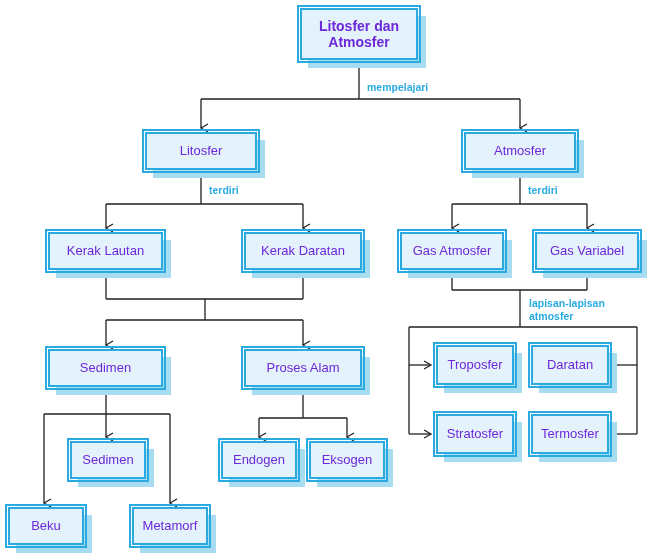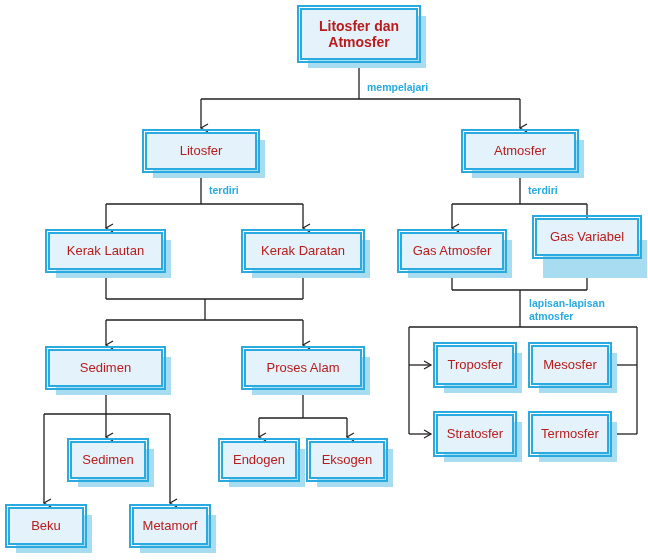--- a/index.html
+++ b/index.html
@@ -30,21 +30,21 @@
     position: absolute;
     box-sizing: border-box;
     background: #e3f2fb;
     border: 2px solid #29abe2;
     outline: 2px solid #29abe2;
     outline-offset: 1px;
     display: flex;
     align-items: center;
     justify-content: center;
     text-align: center;
-    color: #b91c1c;
+    color: #6d28d9;
     font-size: 13px;
     line-height: 1.15;
     z-index: 3;
   }
   .node-shadow {
     position: absolute;
     background: #a8dcf0;
     z-index: 1;
   }
   .node-label {
@@ -167,34 +167,34 @@
       </div>
       <div class="node" style="left: 48px; top: 232px; width: 115px; height: 38px;">
         <span class="node-label">Kerak Lautan</span>
       </div>
       <div class="node" style="left: 244px; top: 232px; width: 118px; height: 38px;">
         <span class="node-label">Kerak Daratan</span>
       </div>
       <div class="node" style="left: 400px; top: 232px; width: 104px; height: 38px;">
         <span class="node-label">Gas Atmosfer</span>
       </div>
-      <div class="node" style="left: 535px; top: 218px; width: 104px; height: 38px;">
+      <div class="node" style="left: 535px; top: 232px; width: 104px; height: 38px;">
         <span class="node-label">Gas Variabel</span>
       </div>
       <div class="node" style="left: 48px; top: 349px; width: 115px; height: 38px;">
         <span class="node-label">Sedimen</span>
       </div>
       <div class="node" style="left: 244px; top: 349px; width: 118px; height: 38px;">
         <span class="node-label">Proses Alam</span>
       </div>
       <div class="node" style="left: 436px; top: 345px; width: 78px; height: 40px;">
         <span class="node-label">Troposfer</span>
       </div>
       <div class="node" style="left: 531px; top: 345px; width: 78px; height: 40px;">
-        <span class="node-label">Mesosfer</span>
+        <span class="node-label">Daratan</span>
       </div>
       <div class="node" style="left: 436px; top: 414px; width: 78px; height: 40px;">
         <span class="node-label">Stratosfer</span>
       </div>
       <div class="node" style="left: 531px; top: 414px; width: 78px; height: 40px;">
         <span class="node-label">Termosfer</span>
       </div>
       <div class="node" style="left: 70px; top: 441px; width: 76px; height: 38px;">
         <span class="node-label">Sedimen</span>
       </div>

